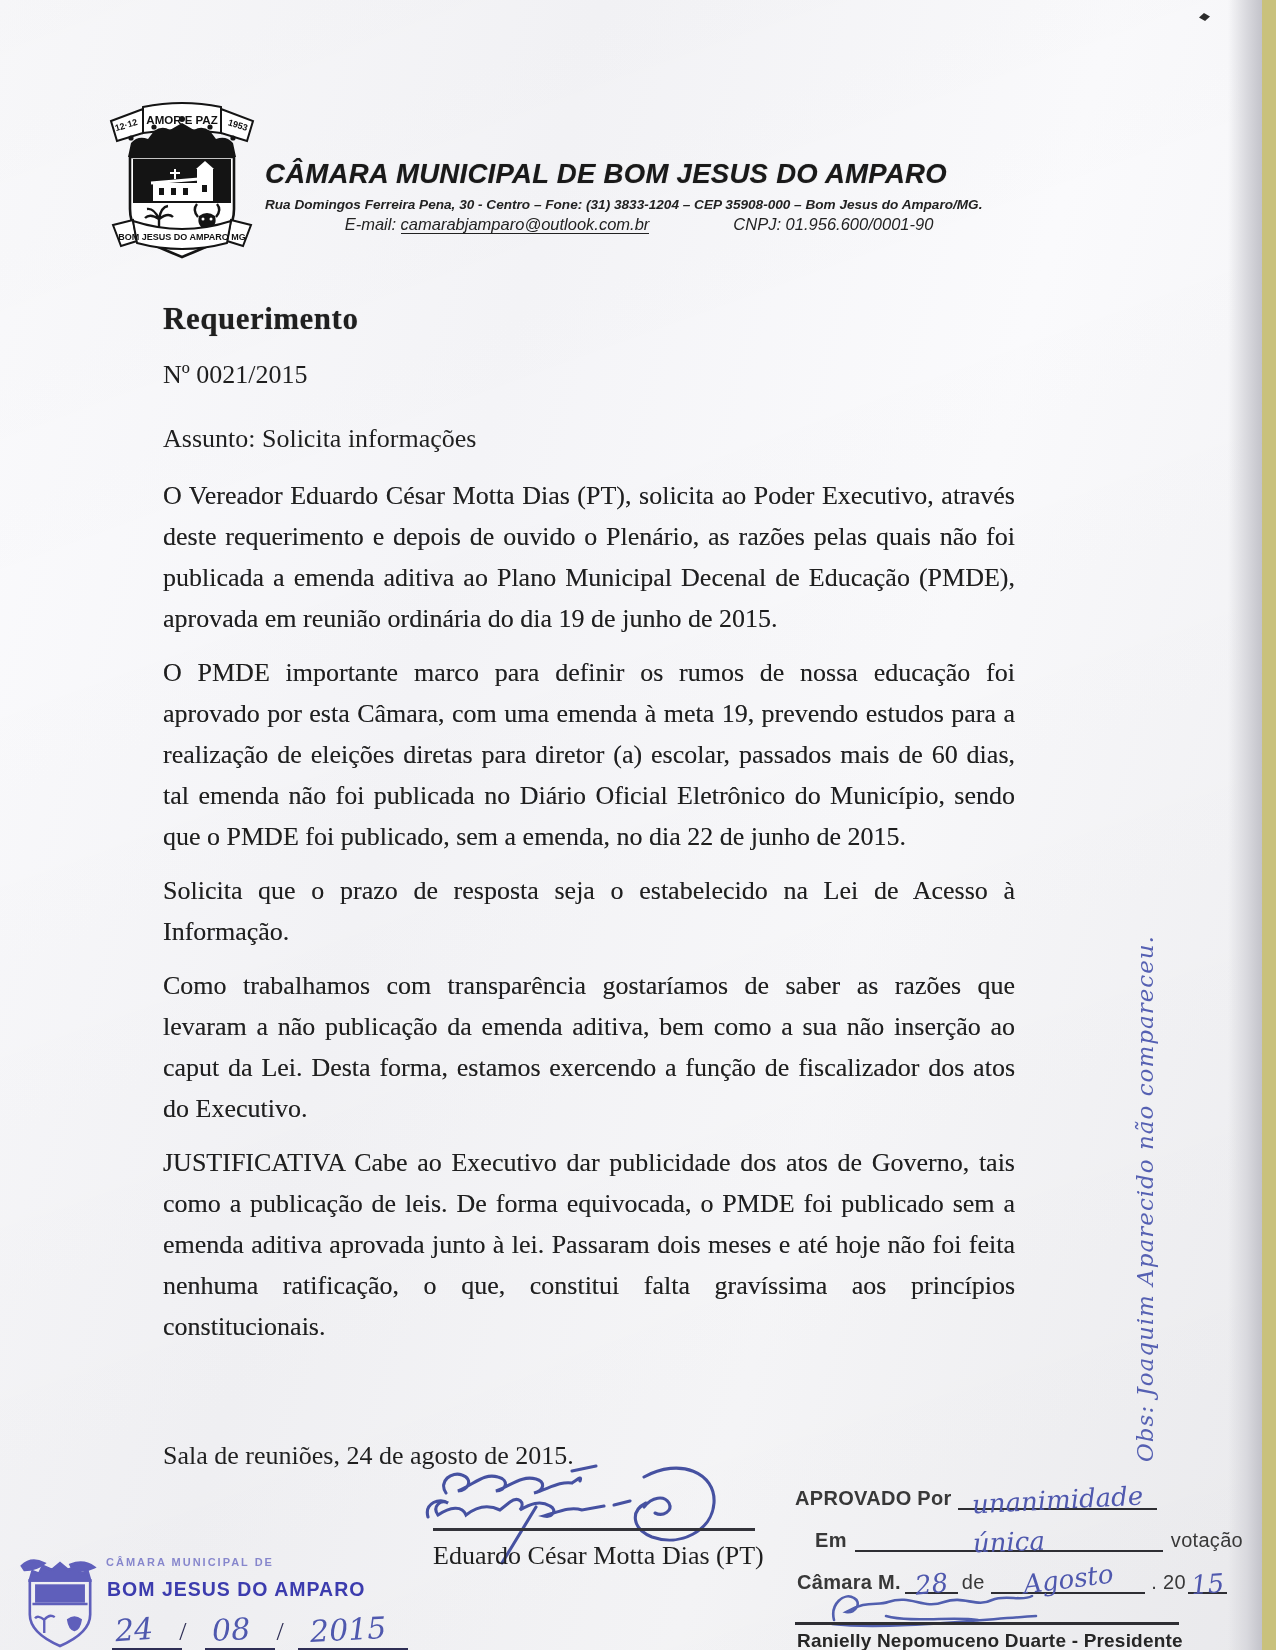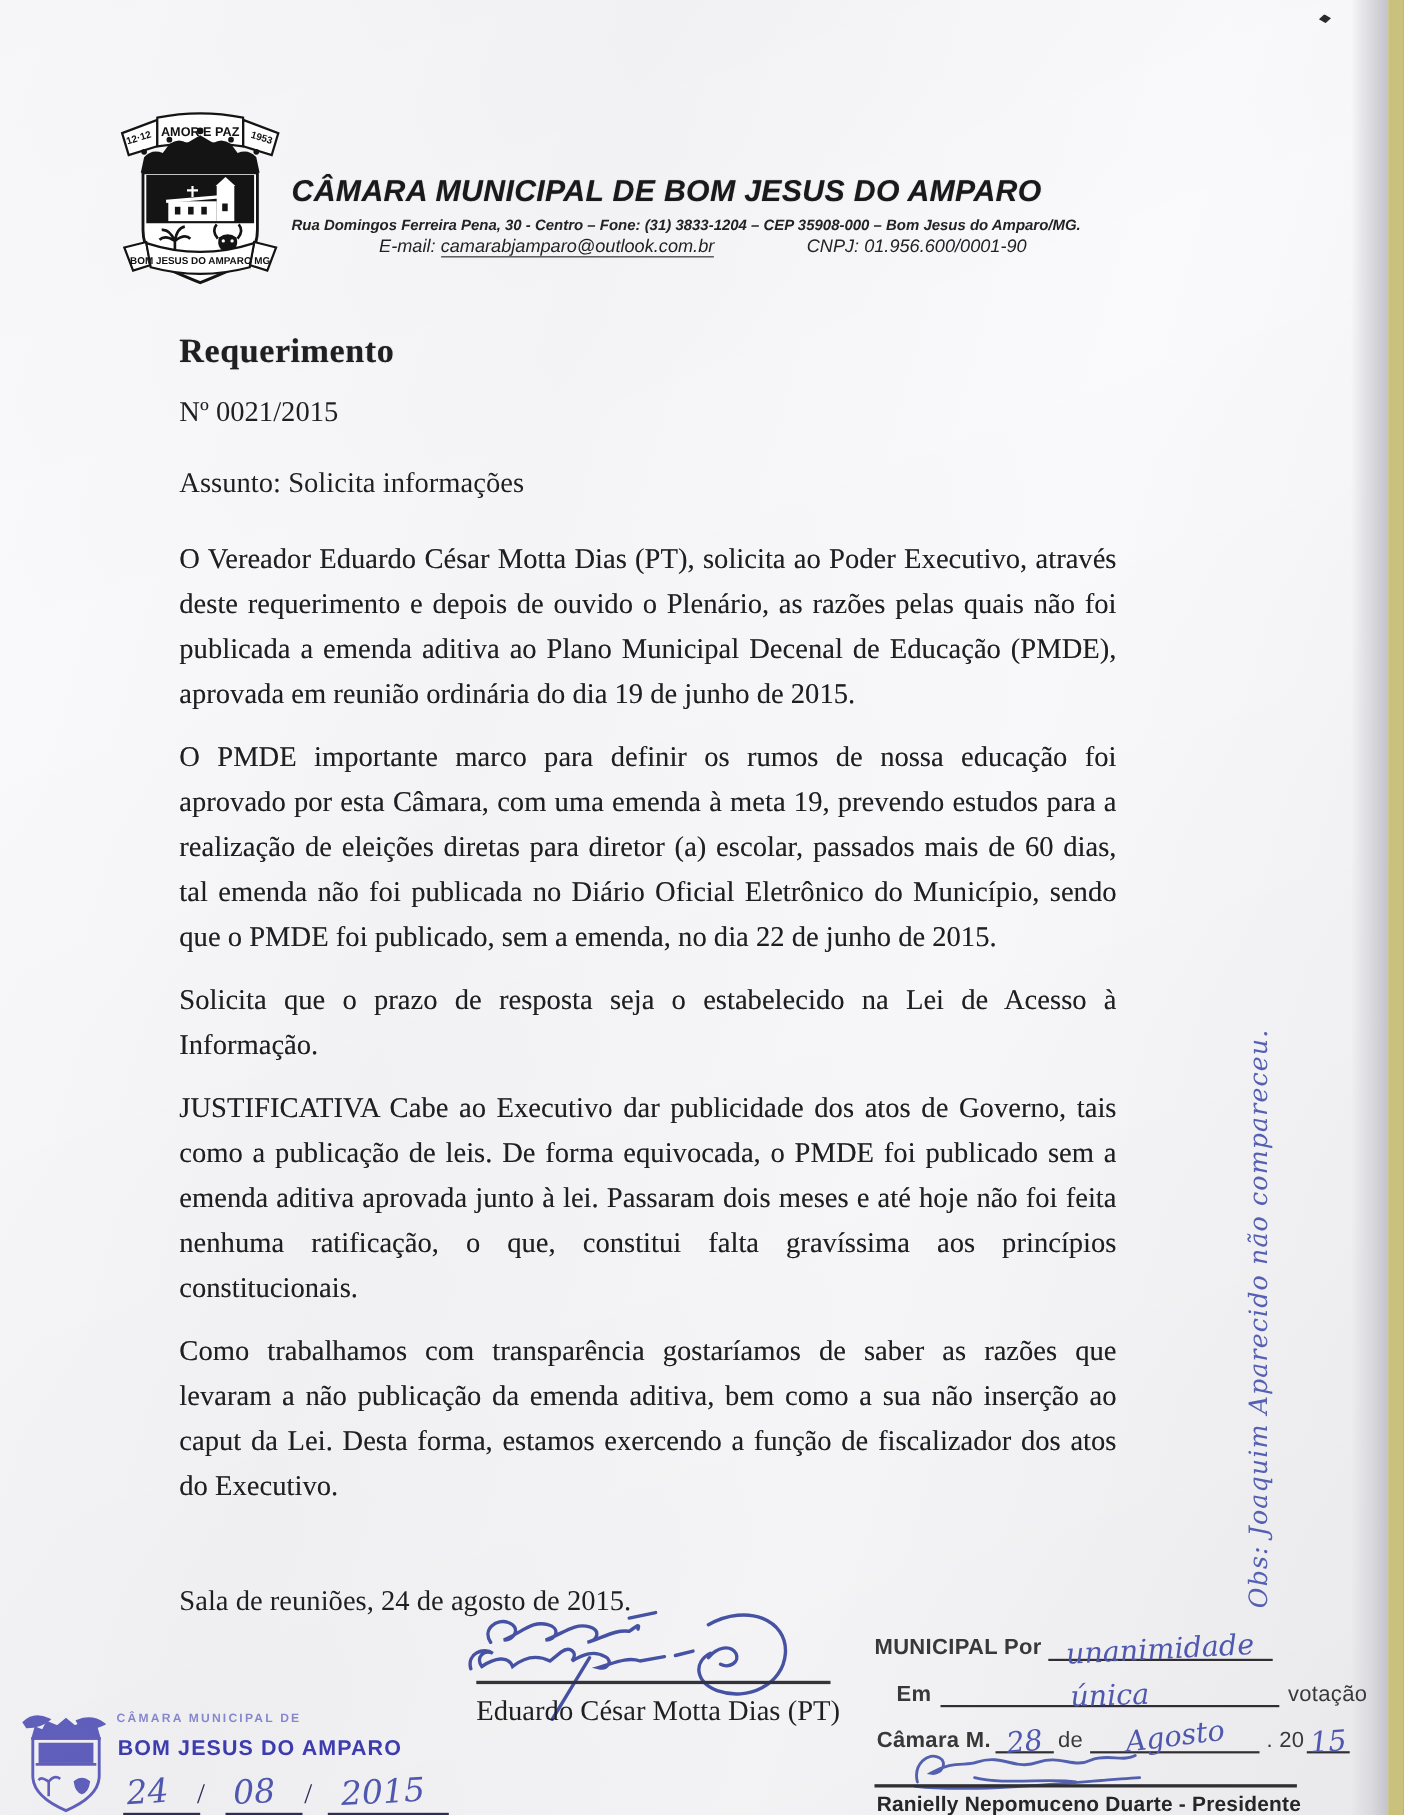--- a/index.html
+++ b/index.html
@@ -23,21 +23,21 @@
   .org-contact{font-size:16.5px;margin-top:3px;display:flex;justify-content:center;gap:84px;color:#222;}
   .email-u{border-bottom:1.5px solid #222;padding-bottom:0;}
 
   
   .title{position:absolute;left:163px;top:301px;width:852px;text-align:left;
        font-size:31px;font-weight:bold;letter-spacing:.5px;text-shadow:0 0 1px rgba(0,0,0,.45);}
   .docnum{position:absolute;left:163px;top:360px;font-size:26px;}
   .subject{position:absolute;left:163px;top:424px;font-size:26px;}
   .bodytext{position:absolute;left:163px;top:471px;width:852px;
        font-size:26px;line-height:41px;text-shadow:0 0 .6px rgba(0,0,0,.4);}
-  .bodytext p{margin:16px 0 13px 0;text-align:justify;}
+  .bodytext p{margin:4px 0 13px 0;text-align:justify;}
   .closing{position:absolute;left:163px;top:1441px;font-size:26px;}
 
   
   .sig-eduardo{position:absolute;left:418px;top:1455px;}
   .sig-underline{position:absolute;left:433px;top:1528px;width:322px;height:2.5px;background:#33333a;}
   .author{position:absolute;left:433px;top:1541px;font-size:26px;}
 
   
   .aprow{position:absolute;display:flex;align-items:flex-end;
        font-family:"Liberation Sans",sans-serif;color:#383838;}
@@ -140,42 +140,42 @@
   </div>
 
   <div class="title">Requerimento</div>
   <div class="docnum">Nº 0021/2015</div>
   <div class="subject">Assunto: Solicita informações</div>
 
   <div class="bodytext">
     <p>O Vereador Eduardo César Motta Dias (PT), solicita ao Poder Executivo, através deste requerimento e depois de ouvido o Plenário, as razões pelas quais não foi publicada a emenda aditiva ao Plano Municipal Decenal de Educação (PMDE), aprovada em reunião ordinária do dia 19 de junho de 2015.</p>
     <p>O PMDE importante marco para definir os rumos de nossa educação foi aprovado por esta Câmara, com uma emenda à meta 19, prevendo estudos para a realização de eleições diretas para diretor (a) escolar, passados mais de 60 dias, tal emenda não foi publicada no Diário Oficial Eletrônico do Município, sendo que o PMDE foi publicado, sem a emenda, no dia 22 de junho de 2015.</p>
     <p>Solicita que o prazo de resposta seja o estabelecido na Lei de Acesso à Informação.</p>
+    <p>Como trabalhamos com transparência gostaríamos de saber as razões que levaram a não publicação da emenda aditiva, bem como a sua não inserção ao caput da Lei. Desta forma, estamos exercendo a função de fiscalizador dos atos do Executivo.</p>
     <p>JUSTIFICATIVA Cabe ao Executivo dar publicidade dos atos de Governo, tais como a publicação de leis. De forma equivocada, o PMDE foi publicado sem a emenda aditiva aprovada junto à lei. Passaram dois meses e até hoje não foi feita nenhuma ratificação, o que, constitui falta gravíssima aos princípios constitucionais.</p>
-    <p>Como trabalhamos com transparência gostaríamos de saber as razões que levaram a não publicação da emenda aditiva, bem como a sua não inserção ao caput da Lei. Desta forma, estamos exercendo a função de fiscalizador dos atos do Executivo.</p>
   </div>
 
   <div class="closing">Sala de reuniões, 24 de agosto de 2015.</div>
 
   <svg class="sig-eduardo" width="310" height="110" viewBox="0 0 310 110">
     <g fill="none" stroke="#39459b" stroke-width="3.1" stroke-linecap="round" opacity=".93">
       <path d="M28,38 C20,26 34,16 44,20 C56,24 50,36 40,36 C58,28 66,18 80,22 C92,25 88,36 78,36 C94,30 104,20 118,24 C128,27 126,36 116,38 C130,34 142,26 154,28 C160,24 164,20 162,26"></path>
       <path d="M154,16 L178,11"></path>
       <path d="M10,62 C6,48 22,42 30,48 C22,44 14,52 20,60 C32,52 44,50 48,60 C58,52 70,49 82,55 L92,47 C100,41 108,47 102,55 C112,49 122,45 132,51 C140,55 134,63 126,61 C140,57 152,51 164,55 L186,51"></path>
       <path d="M196,50 L212,46"></path>
       <path d="M226,52 C234,42 246,40 251,48 C255,56 245,62 237,58"></path>
       <path d="M226,22 C262,2 298,18 296,48 C294,76 262,92 234,82 C214,74 212,56 228,48"></path>
       <path d="M118,52 L84,108"></path>
     </g>
   </svg>
   <div class="sig-underline"></div>
   <div class="author">Eduardo César Motta Dias (PT)</div>
 
   <div class="aprow row-aprovado">
-    <span class="aplabel">MUNICIPAL Por</span>
+    <span class="aplabel">APROVADO Por</span>
     <span class="apfill" style="flex:1;margin-left:6px">
       <span class="ink ink-fill">unanimidade</span>
     </span>
   </div>
 
   <div class="aprow row-em">
     <span class="aplabel">Em</span>
     <span class="apfill" style="flex:1;margin:0 8px">
       <span class="ink ink-fill" style="transform:rotate(-2deg)">única</span>
     </span>

